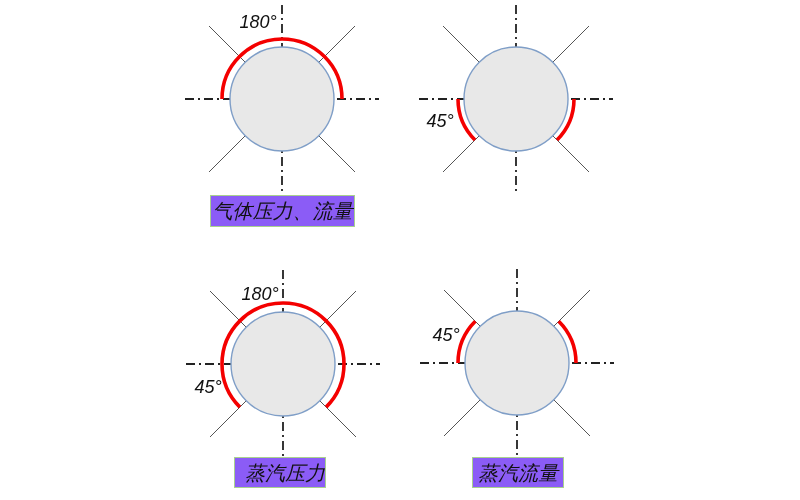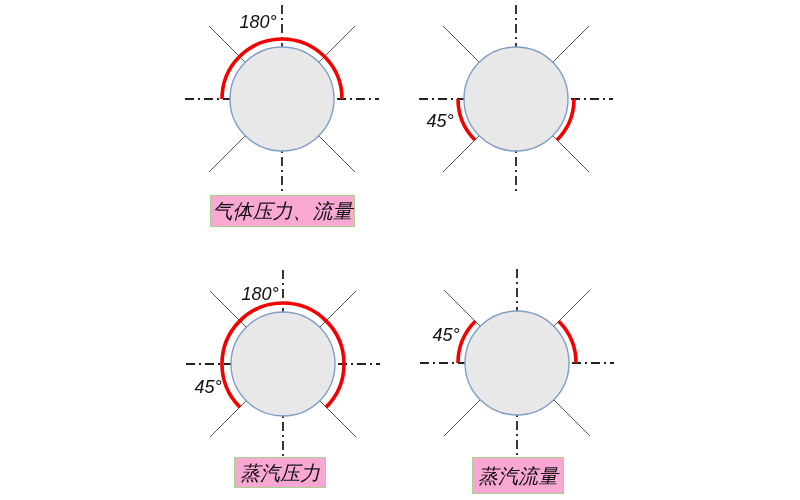--- a/index.html
+++ b/index.html
@@ -19,35 +19,35 @@
   #diagram-svg {
     position: absolute;
     left: 0;
     top: 0;
     width: 800px;
     height: 500px;
   }
   .label-box {
     position: absolute;
     box-sizing: border-box;
-    background: #f9a8d4;
+    background: #8b5cf6;
     border: 1.6px solid #a9d18e;
     display: flex;
     align-items: center;
     justify-content: center;
     font-size: 20px;
     line-height: 1;
     color: #111111;
     white-space: nowrap;
     letter-spacing: 0px;
   }
   .label-box.pos-tl { left: 210px; top: 195px; width: 145px; height: 32px; }
   .label-box.pos-tr { left: 443px; top: 195px; width: 145px; height: 32px; }
-  .label-box.pos-bl { left: 234px; top: 457px; width: 92px;  height: 31px; }
-  .label-box.pos-br { left: 472px; top: 457px; width: 92px;  height: 37px; }
+  .label-box.pos-bl { left: 234px; top: 457px; width: 92px;  height: 31px; justify-content: flex-end; }
+  .label-box.pos-br { left: 472px; top: 457px; width: 92px;  height: 31px; }
 </style>
 </head>
 <body>
 
 <div class="canvas">
   <svg id="diagram-svg" viewBox="0 0 800 500" xmlns="http://www.w3.org/2000/svg">
       <g>
         <line x1="209" y1="26" x2="355" y2="172" stroke="#555555" stroke-width="1"></line>
         <line x1="209" y1="172" x2="355" y2="26" stroke="#555555" stroke-width="1"></line>
         <line x1="185" y1="99" x2="379" y2="99" stroke="#222222" stroke-width="1.8" stroke-dasharray="9 4 2 4"></line>

